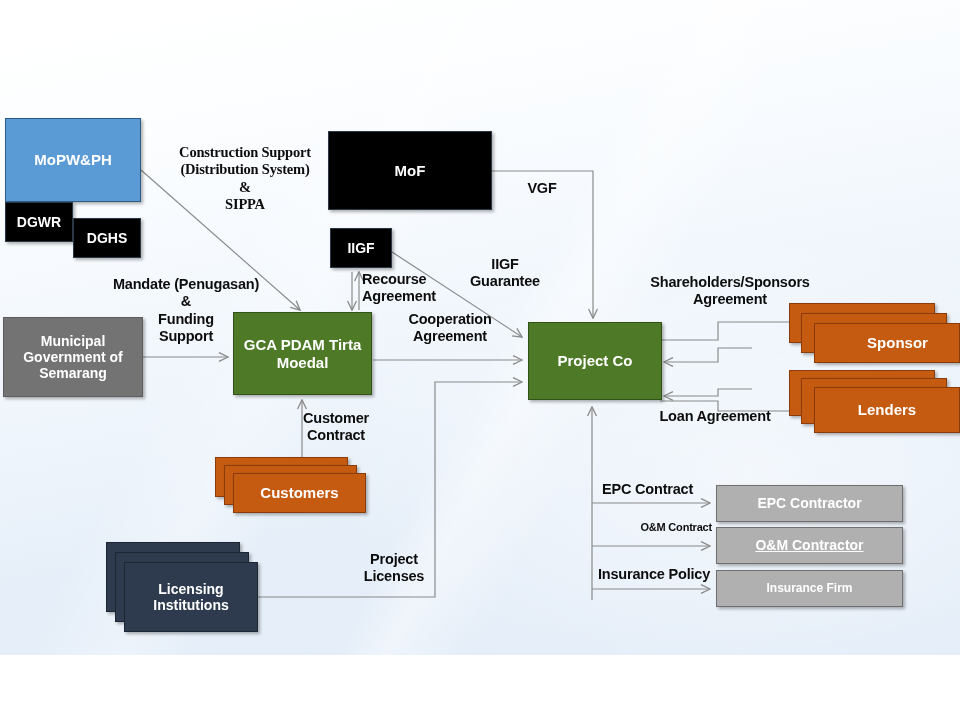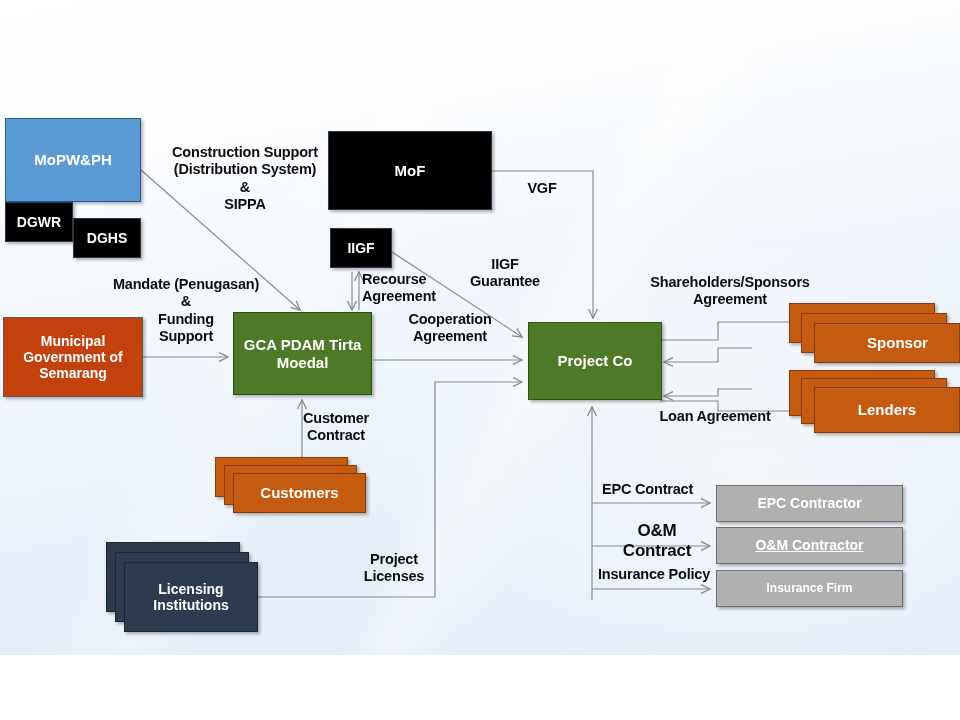--- a/index.html
+++ b/index.html
@@ -31,21 +31,21 @@
     text-align:center;
     color:#ffffff;
     font-weight:bold;
     line-height:1.15;
     box-sizing:border-box;
   }
   .blue   {background:#5b9bd5;border:1px solid #2e5a86;}
   .navy   {background:#000000;border:1px solid #2b3847;}
   .navy2  {background:#2e3b4e;border:1px solid #1d2734;}
   .green  {background:#4e7a28;border:1px solid #31501a;}
-  .gray   {background:#c2410c;border:1px solid #5d5d5d;}
+  .gray   {background:#737373;border:1px solid #5d5d5d;}
   .gray2  {background:#b0b0b0;border:1px solid #6f6f6f;}
   .orange {background:#c55a11;border:1px solid #8a3d0b;}
   .shadowed{box-shadow:2px 2px 3px rgba(0,0,0,.30);}
 
   .stackwrap{position:absolute;}
   .stackwrap .node{position:absolute;}
 
   .lbl{
     position:absolute;
     color:#0d0d0d;
@@ -171,21 +171,21 @@
   <div class="node gray2 shadowed" style="left:716px;top:485px;width:187px;height:37px;font-size:14px;">
     <span>EPC Contractor</span>
   </div>
   <div class="node gray2 shadowed" style="left:716px;top:527px;width:187px;height:37px;font-size:14px;text-decoration:underline;">
     <span>O&amp;M Contractor</span>
   </div>
   <div class="node gray2 shadowed" style="left:716px;top:570px;width:187px;height:37px;font-size:12px;">
     <span>Insurance Firm</span>
   </div>
 
-  <div class="lbl" style="left:150px;top:144px;width:190px;font-size:14.5px;">Construction Support
+  <div class="lbl" style="left:150px;top:144px;width:190px;font-size:14.5px;font-family:Liberation Serif, serif;">Construction Support
 (Distribution System)
 &amp;
 SIPPA</div>
 
   <div class="lbl" style="left:100px;top:276px;width:172px;font-size:14.5px;">Mandate (Penugasan)
 &amp;
 Funding
 Support</div>
 
   <div class="lbl" style="left:510px;top:180px;width:64px;font-size:14.5px;">VGF</div>
@@ -205,16 +205,16 @@
   <div class="lbl" style="left:656px;top:408px;width:118px;font-size:14.5px;">Loan Agreement</div>
 
   <div class="lbl" style="left:290px;top:410px;width:92px;font-size:14.5px;">Customer
 Contract</div>
 
   <div class="lbl" style="left:350px;top:551px;width:88px;font-size:14.5px;">Project
 Licenses</div>
 
   <div class="lbl" style="left:602px;top:481px;width:108px;font-size:14.5px;text-align:left;">EPC Contract</div>
 
-  <div class="lbl" style="left:602px;top:521px;width:110px;font-size:17px;text-align:center;">O&amp;M Contract</div>
+  <div class="lbl" style="left:602px;top:521px;width:110px;font-size:11px;text-align:right;">O&amp;M Contract</div>
 
   <div class="lbl" style="left:598px;top:566px;width:116px;font-size:14.5px;text-align:left;">Insurance Policy</div>
 </div>
 
 </body></html>

